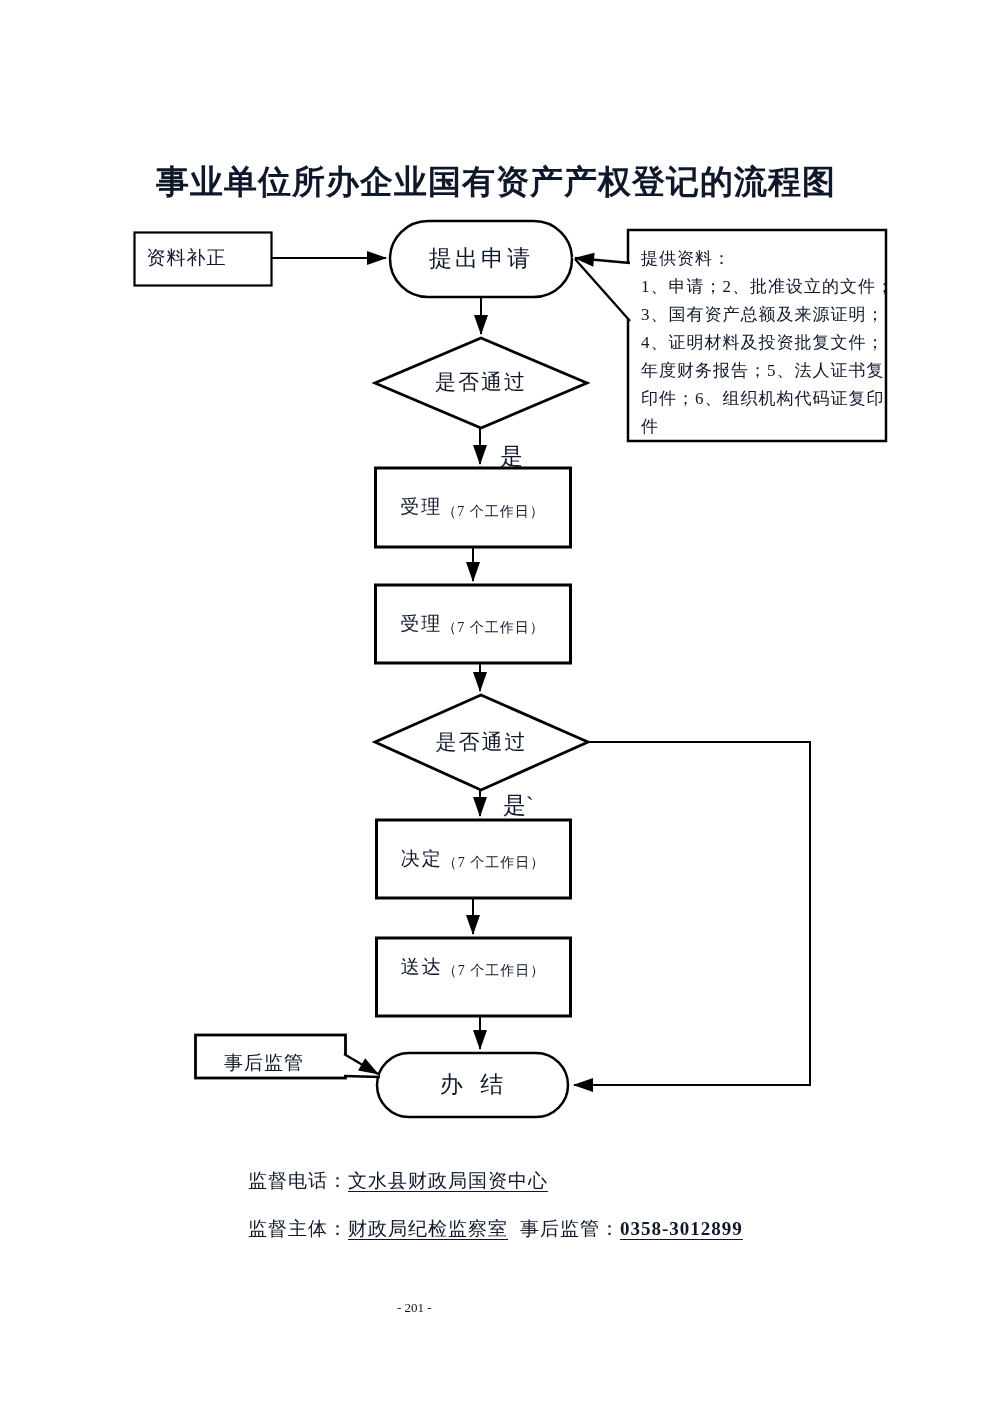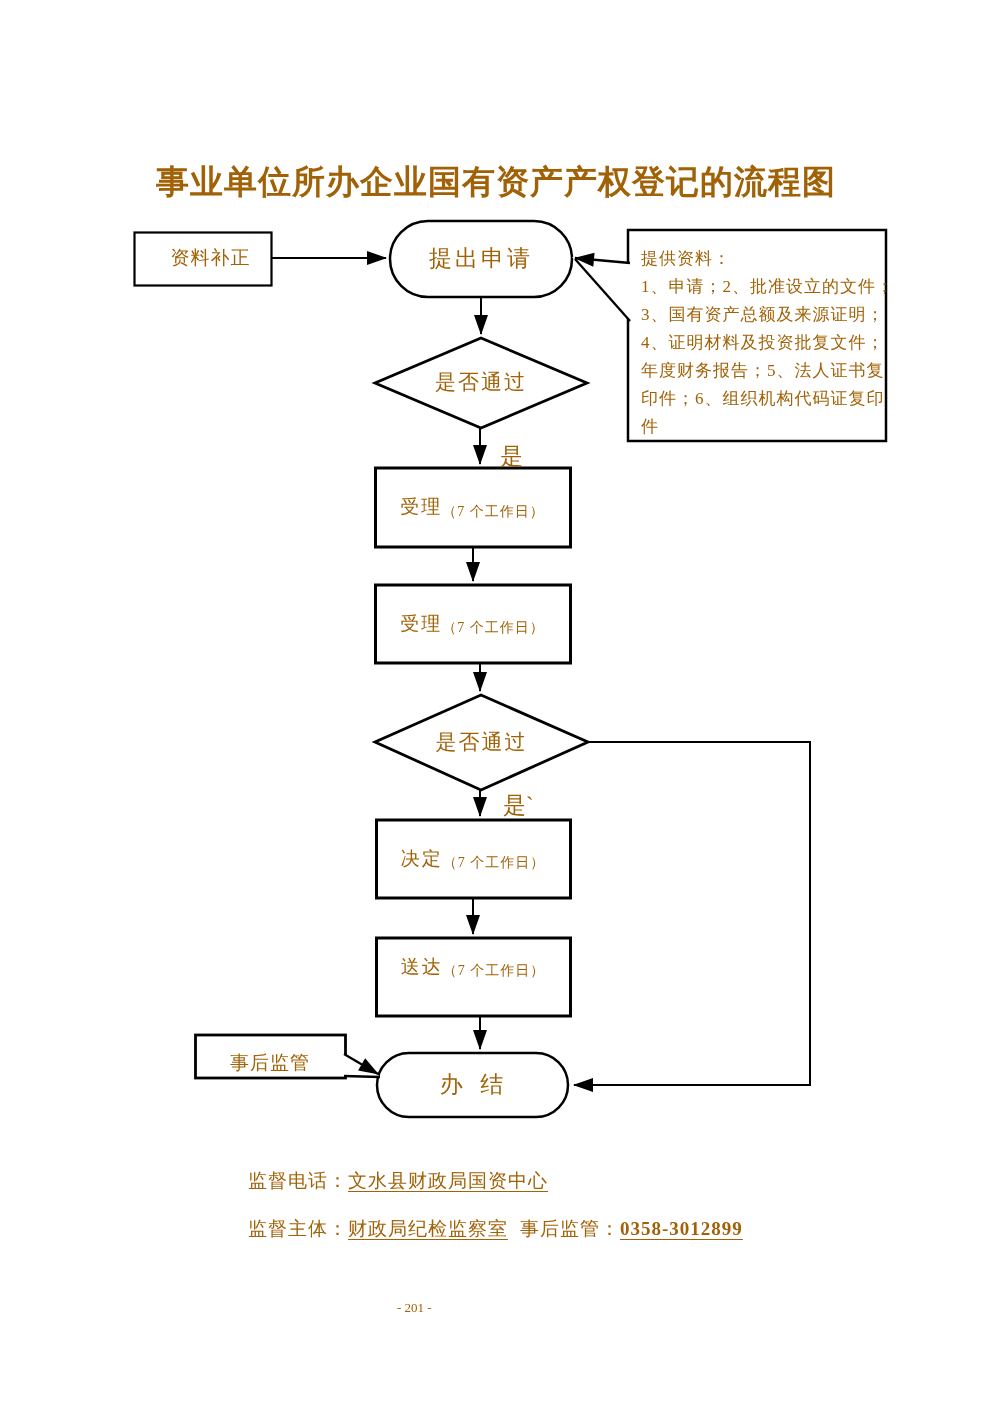--- a/index.html
+++ b/index.html
@@ -1,18 +1,18 @@
 <!DOCTYPE html>
 <html><head>
 <meta charset="utf-8">
 <style>
   html,body { margin:0; padding:0; background:#ffffff; }
   .page {
     position:relative; width:992px; height:1403px; background:#ffffff;
-    color:#a16207; font-family:"Liberation Serif","DejaVu Serif",serif;
+    color:#0f172a; font-family:"Liberation Serif","DejaVu Serif",serif;
     overflow:hidden;
   }
   svg.canvas { position:absolute; left:0; top:0; }
   .node { position:absolute; display:flex; align-items:center; justify-content:center;
           text-align:center; line-height:1.2; }
   .col  { flex-direction:row; }
   .title {
     position:absolute; left:0; top:160px; width:992px; text-align:center;
     font-size:33px; font-weight:bold; letter-spacing:1px;
   }
@@ -86,21 +86,21 @@
     <rect x="377" y="1053" width="191" height="64" rx="32" ry="32" fill="none" stroke="#000" stroke-width="2.5"></rect>
 
     <rect x="195.5" y="1035" width="150" height="43" fill="none" stroke="#000" stroke-width="2.8"></rect>
     <polygon points="344,1054 344,1076 381,1077" fill="#ffffff"></polygon>
     <line x1="344" y1="1076" x2="380" y2="1077" stroke="#000" stroke-width="2.3"></line>
     <line x1="344" y1="1054" x2="378" y2="1074" stroke="#000" stroke-width="2.3" marker-end="url(#ah)"></line>
   </svg>
 
   <div class="title">事业单位所办企业国有资产产权登记的流程图</div>
 
-  <div class="node node-label" style="left:142px; top:232px; width:137px; height:53px;">资料补正</div>
+  <div class="node node-label" style="left:118px; top:232px; width:137px; height:53px;">资料补正</div>
 
   <div class="node oval-label" style="left:390px; top:221px; width:182px; height:76px;">提出申请</div>
 
   <div class="info-text">
     <div class="info-line">提供资料：</div>
     <div class="info-line">1、申请；2、批准设立的文件；</div>
     <div class="info-line">3、国有资产总额及来源证明；</div>
     <div class="info-line">4、证明材料及投资批复文件；</div>
     <div class="info-line">年度财务报告；5、法人证书复</div>
     <div class="info-line">印件；6、组织机构代码证复印</div>
@@ -128,21 +128,21 @@
   <div class="node col" style="left:376px; top:820px; width:194px; height:78px;">
     <div class="box-l1">决定</div>
     <div class="box-l2">（7 个工作日）</div>
   </div>
 
   <div class="node col" style="left:376px; top:938px; width:194px; height:58px;">
     <div class="box-l1">送达</div>
     <div class="box-l2">（7 个工作日）</div>
   </div>
 
-  <div class="node node-label" style="left:195px; top:1035px; width:150px; height:56px;">事后监管</div>
+  <div class="node node-label" style="left:189px; top:1035px; width:150px; height:56px;">事后监管</div>
 
   <div class="node finish-label" style="left:377px; top:1053px; width:191px; height:64px;">办  结</div>
 
   <div class="footer-line" style="top:1168px;">
     <span>监督电话：</span><span class="u">文水县财政局国资中心</span>
   </div>
 
   <div class="footer-line" style="top:1216px;">
     <span>监督主体：</span><span class="u">财政局纪检监察室</span><span class="phone-gap">事后监管：</span><span class="u b">0358-3012899</span>
   </div>

